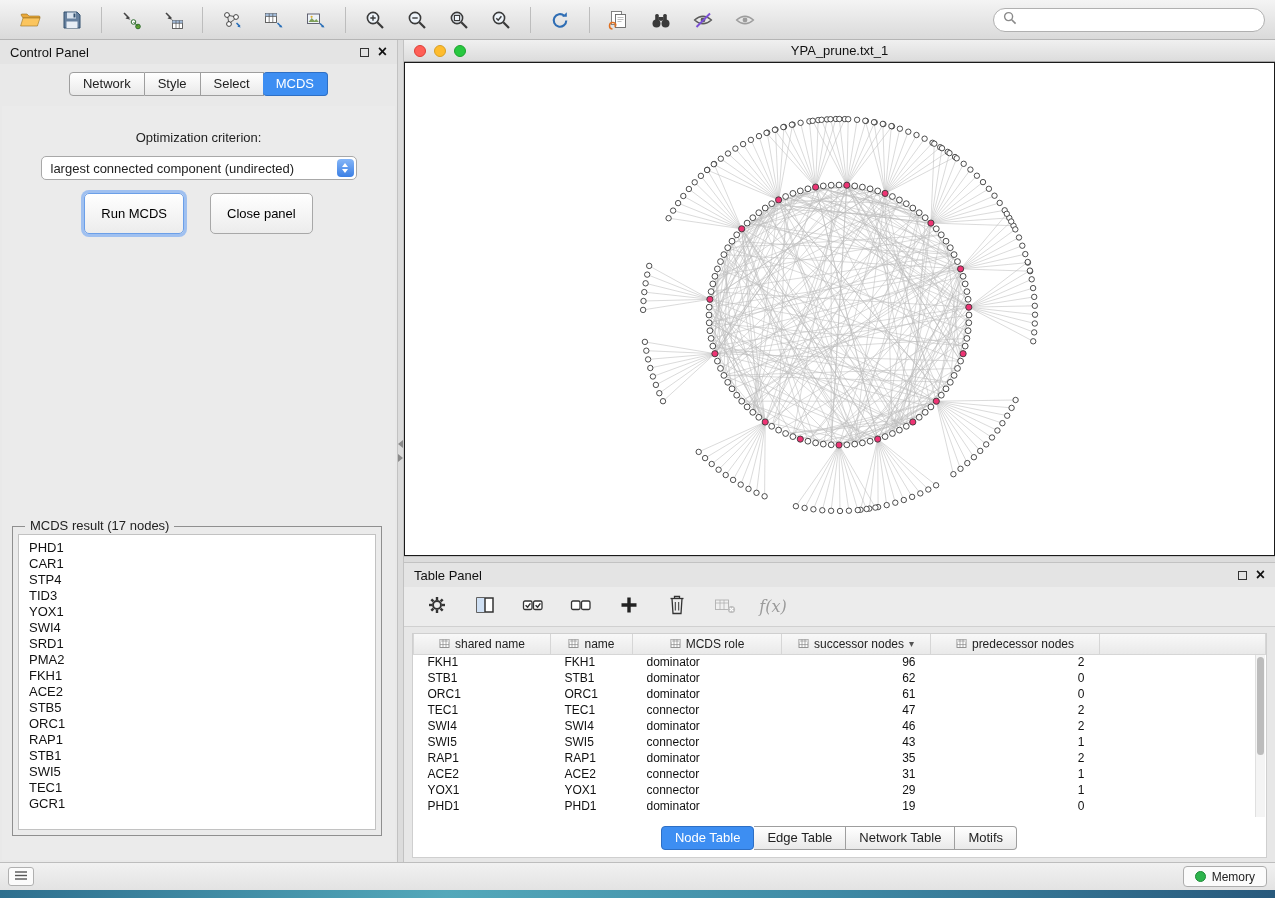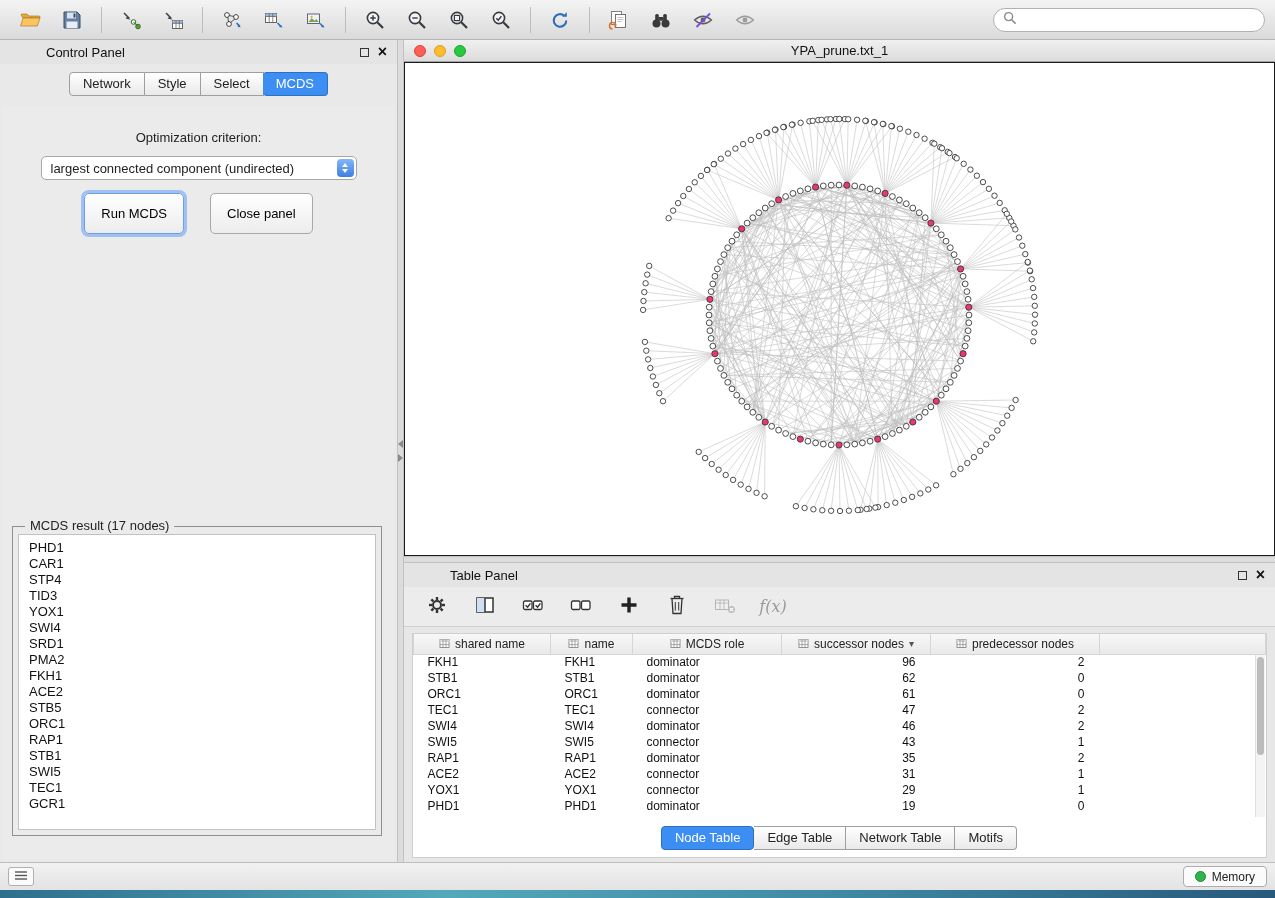--- a/index.html
+++ b/index.html
@@ -17,21 +17,21 @@
   .searchbox { margin-left:auto; width:272px; height:24px; background:#fff; border:1px solid #b0b0b0;
                border-radius:12px; display:flex; align-items:center; padding:0 9px; gap:6px; }
   .searchbox input { border:none; outline:none; flex:1; font-size:12px; font-family:"Liberation Sans",sans-serif; background:transparent; }
 
   
   .main { flex:1; display:flex; min-height:0; }
 
   
   .control-panel { width:397px; flex:0 0 397px; background:#e9e9e9; display:flex; flex-direction:column; }
   .panel-header { height:24px; flex:0 0 24px; display:flex; align-items:center; padding:0 10px; background:#e4e4e4; }
-  .panel-title { flex:1; font-size:13px; color:#111;margin-left:36px; }
+  .panel-title { flex:1; font-size:13px; color:#111; }
   .win-icons { display:flex; align-items:center; gap:9px; }
   .float-icon { width:9px; height:9px; border:1.4px solid #333; display:inline-block; }
   .close-icon { font-size:16px; font-weight:bold; color:#111; line-height:12px; }
 
   .cp-tabs-row { display:flex; justify-content:center; padding:8px 0 10px; background:#e9e9e9; }
   .seg { display:flex; }
   .seg-tab { padding:3px 13px 4px; font-size:13px; background:linear-gradient(#ffffff,#e9e9e9);
              border:1px solid #9e9e9e; border-left:none; color:#222; cursor:default; }
   .seg-tab:first-child { border-left:1px solid #9e9e9e; border-radius:4px 0 0 4px; }
   .seg-tab:last-child { border-radius:0 4px 4px 0; }

